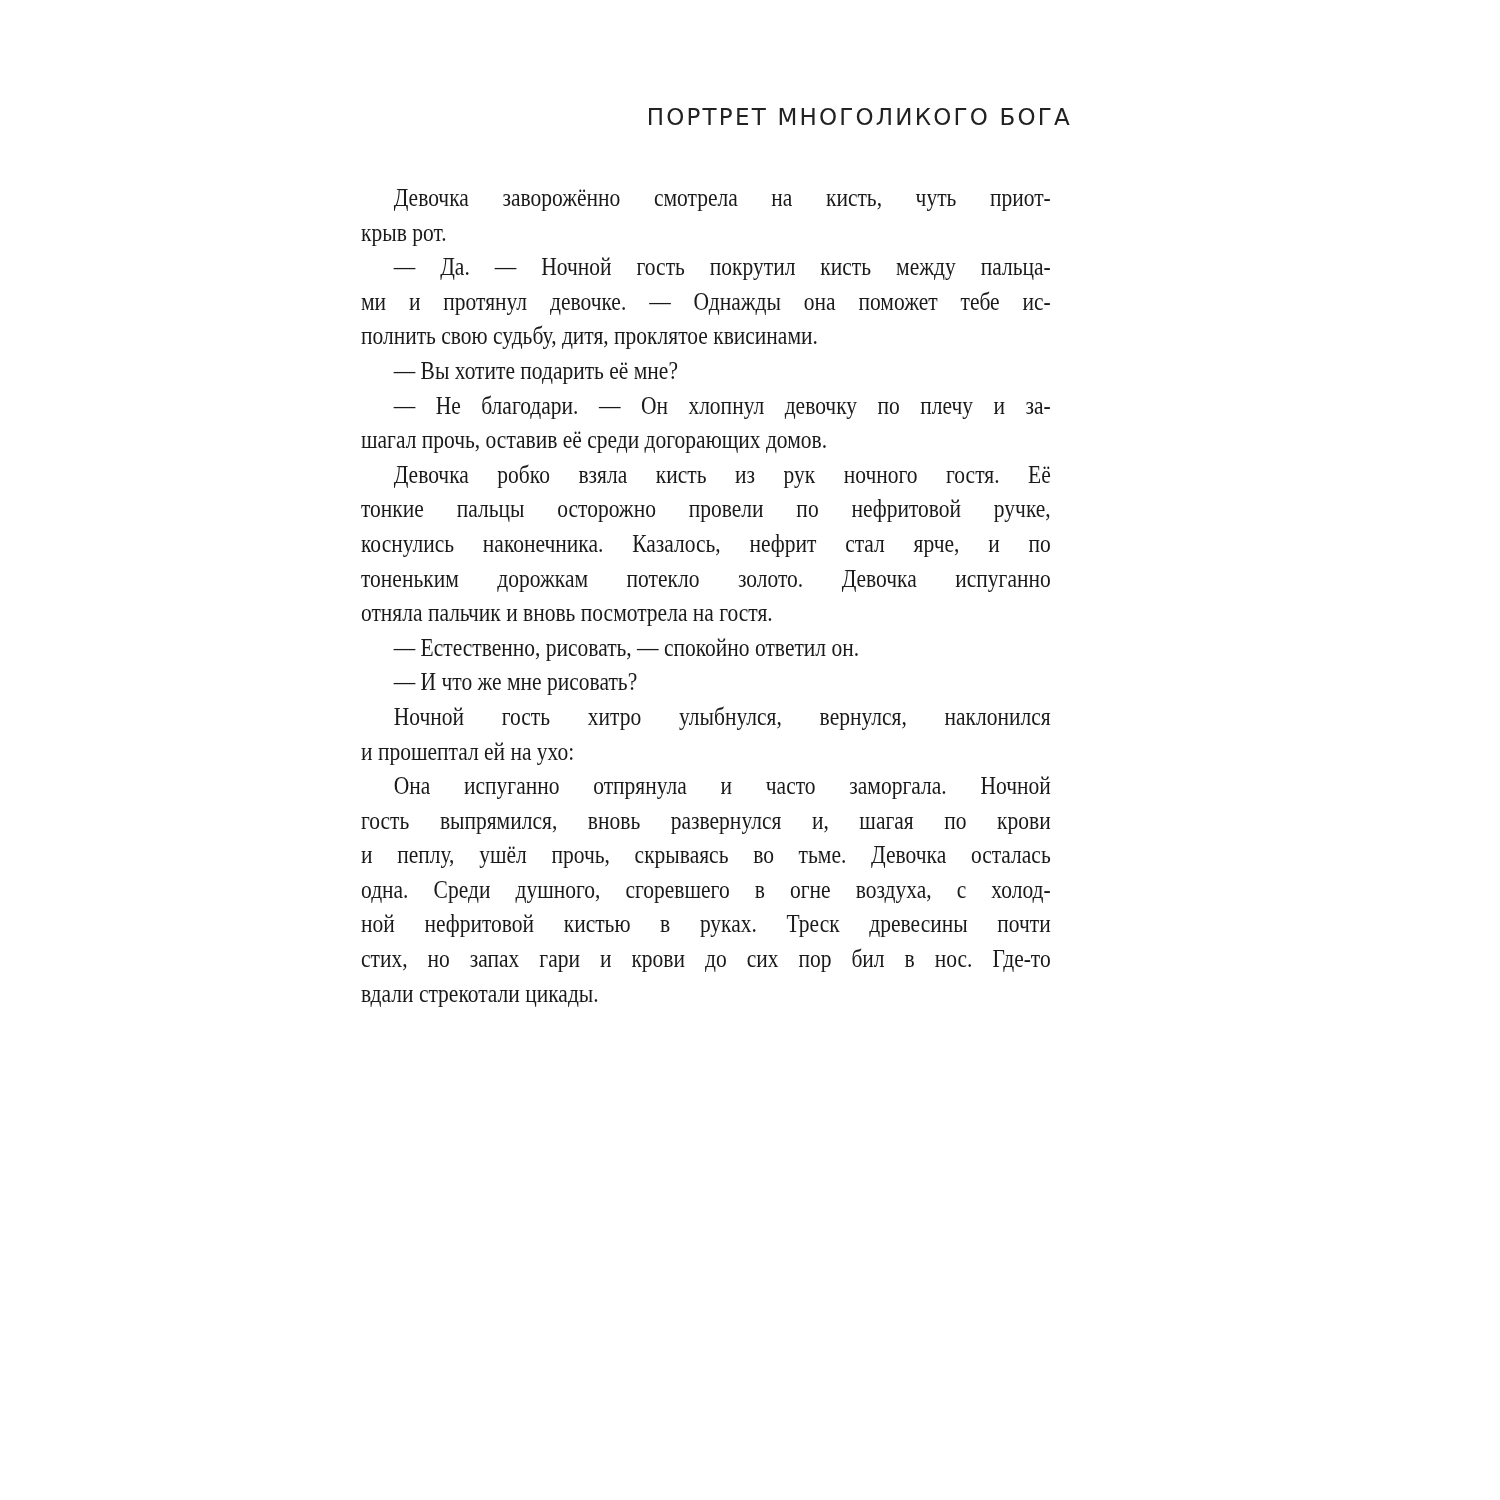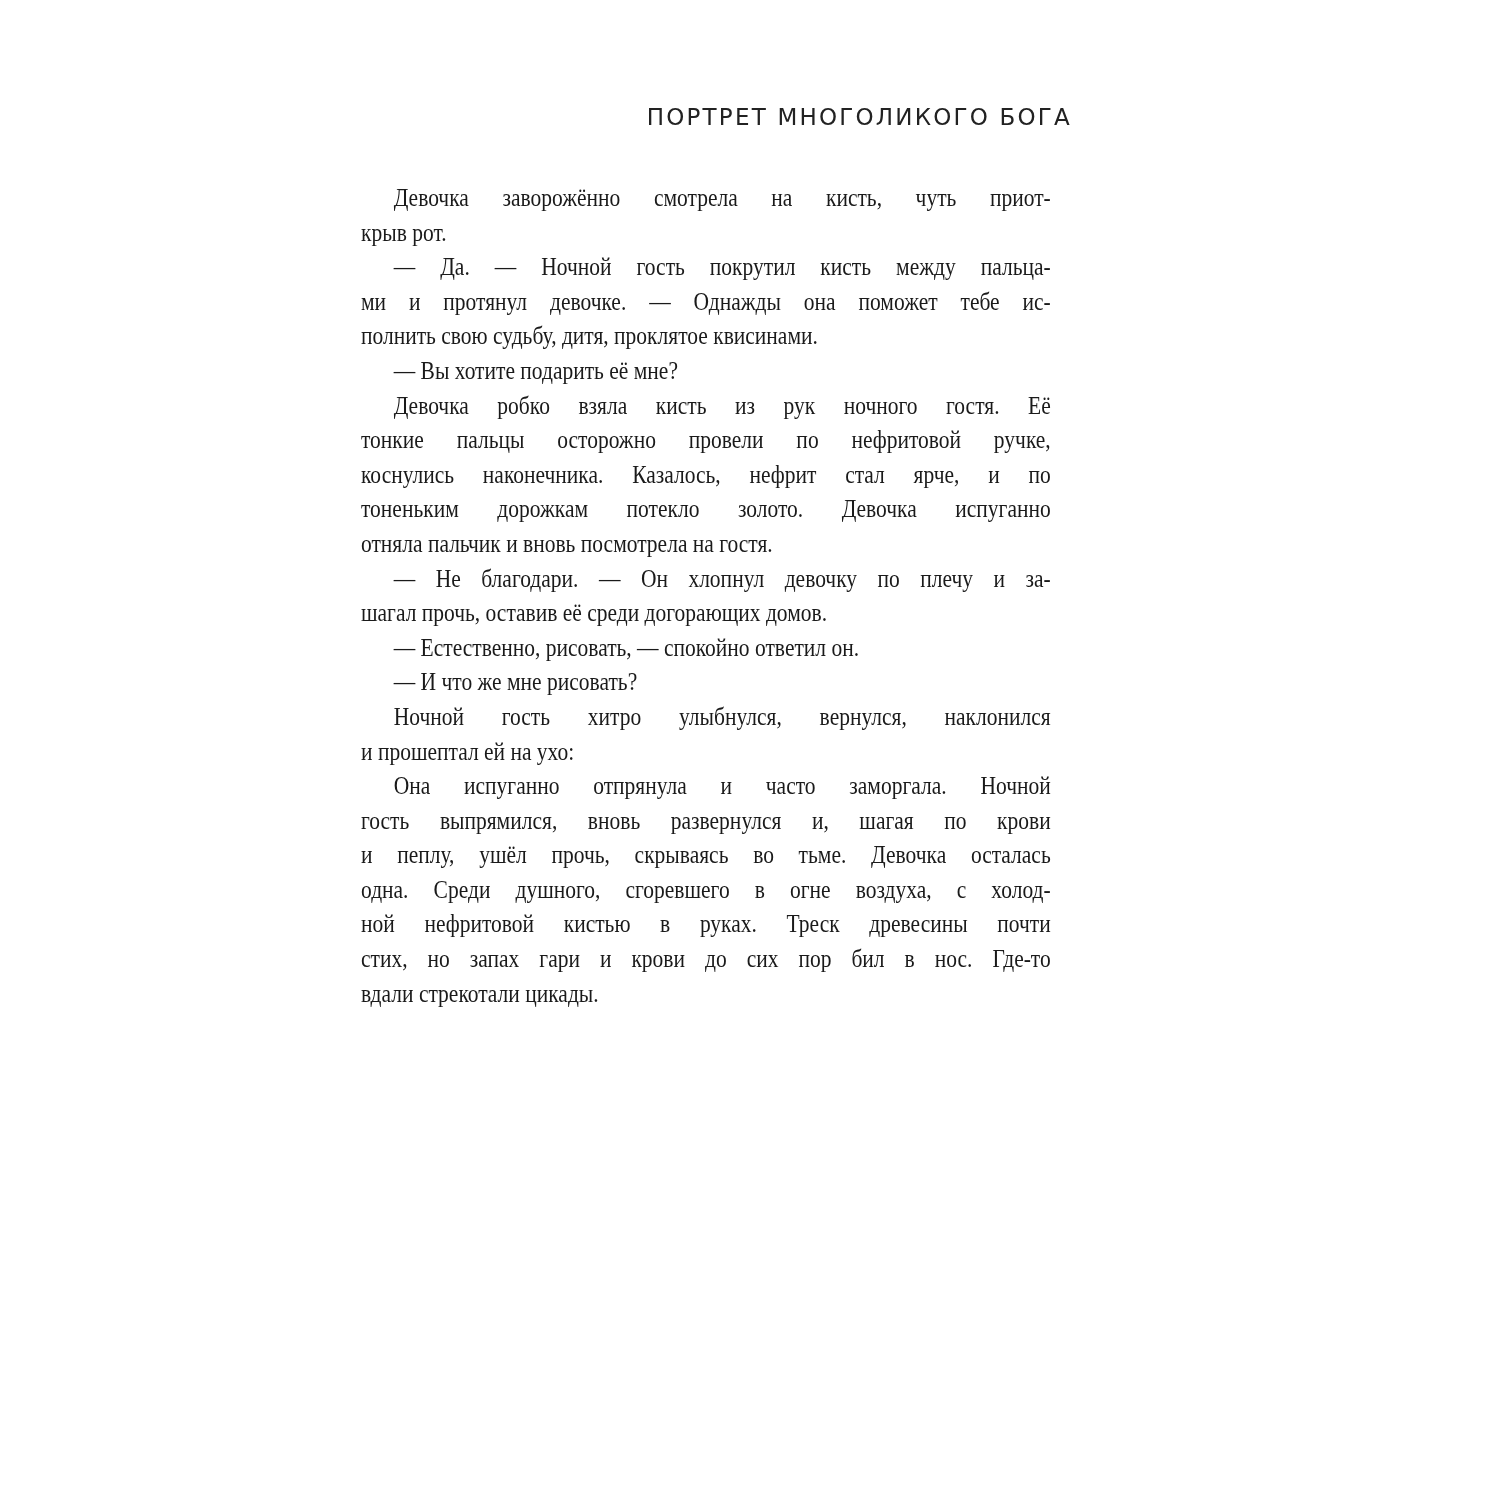--- a/index.html
+++ b/index.html
@@ -75,30 +75,30 @@
       <span class="line indent">— Да. — Ночной гость покрутил кисть между пальца-</span>
       <span class="line">ми и протянул девочке. — Однажды она поможет тебе ис-</span>
       <span class="line last">полнить свою судьбу, дитя, проклятое квисинами.</span>
     </div>
 
     <div>
       <span class="line indent last">— Вы хотите подарить её мне?</span>
     </div>
 
     <div>
+      <span class="line indent">— Не благодари. — Он хлопнул девочку по плечу и за-</span>
+      <span class="line last">шагал прочь, оставив её среди догорающих домов.</span>
+    </div>
+
+    <div>
       <span class="line indent">Девочка робко взяла кисть из рук ночного гостя. Её</span>
       <span class="line">тонкие пальцы осторожно провели по нефритовой ручке,</span>
       <span class="line">коснулись наконечника. Казалось, нефрит стал ярче, и по</span>
       <span class="line">тоненьким дорожкам потекло золото. Девочка испуганно</span>
       <span class="line last">отняла пальчик и вновь посмотрела на гостя.</span>
-    </div>
-
-    <div>
-      <span class="line indent">— Не благодари. — Он хлопнул девочку по плечу и за-</span>
-      <span class="line last">шагал прочь, оставив её среди догорающих домов.</span>
     </div>
 
 
 
     <div>
       <span class="line indent last">— Естественно, рисовать, — спокойно ответил он.</span>
     </div>
 
     <div>
       <span class="line indent last">— И что же мне рисовать?</span>

